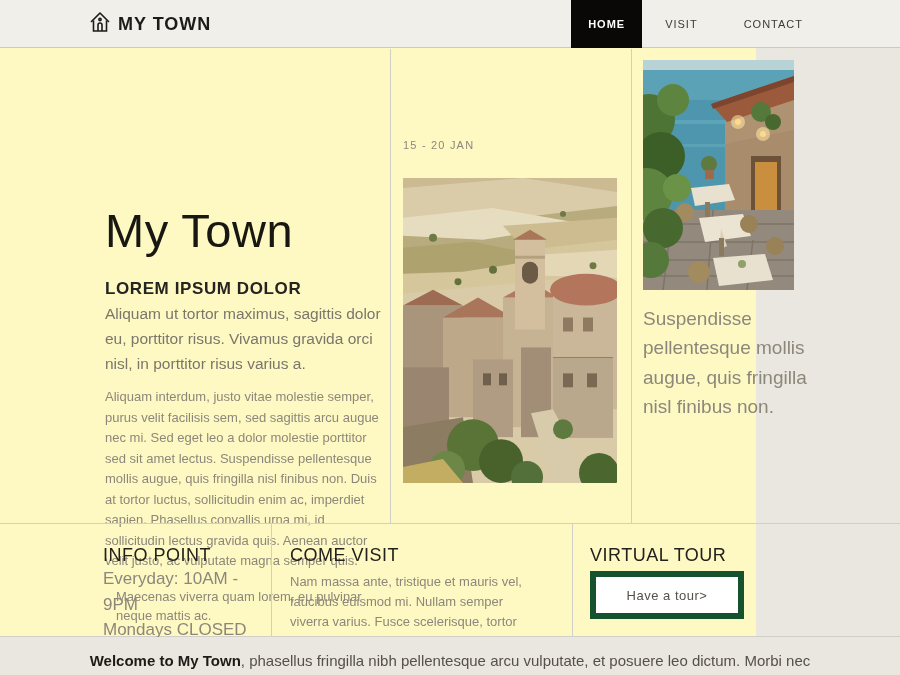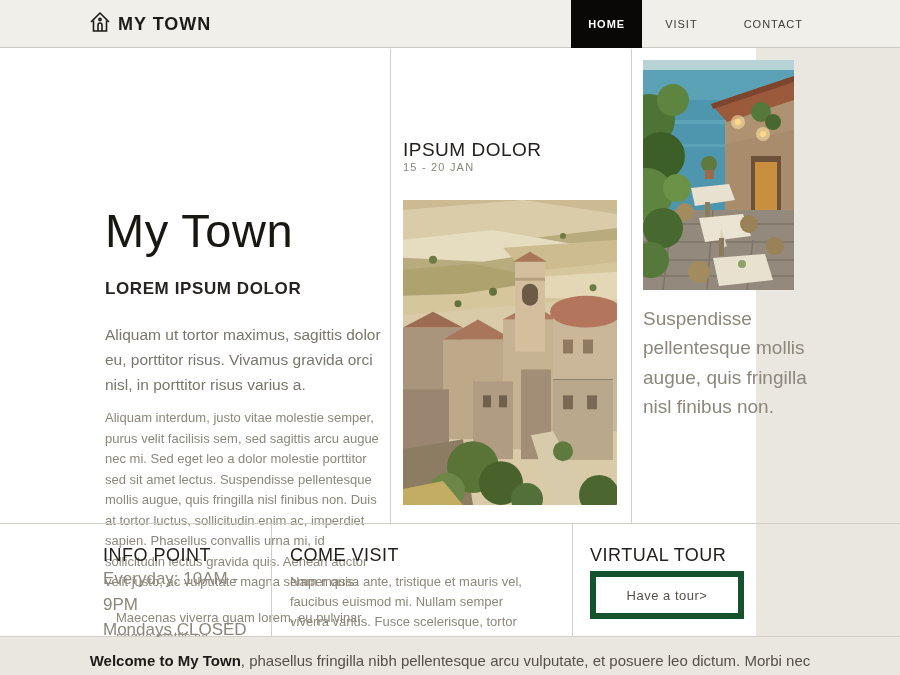--- a/index.html
+++ b/index.html
@@ -1,19 +1,19 @@
 <!DOCTYPE html>
 <html><head>
 <meta charset="utf-8">
 <style>
   * { margin: 0; padding: 0; box-sizing: border-box; }
   html, body { width: 900px; height: 675px; }
   body { font-family: "Liberation Sans", sans-serif; background: #eae7e0; overflow: hidden; }
 
-  .page { position: relative; width: 756px; height: 675px; background: #ffffff; }
+  .page { position: relative; width: 756px; height: 675px; background: #fef9c3; }
 
   
   .header {
     position: absolute; top: 0; left: 0; width: 900px; height: 48px;
     background: #f1efe9; border-bottom: 1px solid #ccc9c2;
   }
   .logo { position: absolute; left: 88px; top: 0; height: 48px; display: flex; align-items: center; gap: 6px; cursor: pointer; }
   .logo-text { font-size: 18px; font-weight: 700; letter-spacing: 1px; color: #1d1b18; }
   .nav { position: absolute; right: 0; top: 0; height: 48px; display: flex; align-items: stretch; }
   .nav-item {
@@ -26,21 +26,21 @@
 
   
   .main-row { position: absolute; top: 49px; left: 0; width: 900px; height: 474px; }
   .vdiv { position: absolute; top: 0; width: 1px; height: 474px; background: #d2cfc8; }
   .vdiv.v1 { left: 390px; }
   .vdiv.v2 { left: 631px; }
 
   .hero { position: absolute; left: 105px; top: 156px; width: 276px; }
   .hero-title { font-size: 47px; font-weight: 500; color: #181712; line-height: 1.1; letter-spacing: 0.5px; }
   .hero-subtitle { margin-top: 22px; font-size: 17px; font-weight: 600; letter-spacing: 0.6px; color: #262420; }
-  .hero-lead { margin-top: 23px; font-size: 15.5px; line-height: 1.62; color: #7b766c; }
+  .hero-lead { margin-top: 2px; font-size: 15.5px; line-height: 1.62; color: #7b766c; }
   .hero-body { margin-top: 11px; font-size: 13px; line-height: 1.58; color: #8d877b; }
   .hero-footnote { margin-top: 15px; font-size: 13px; line-height: 1.5; color: #8d877b; margin-left: 11px; }
 
   .event-col { position: absolute; left: 403px; top: 90px; width: 215px; }
   .event-title { font-size: 19px; font-weight: 500; letter-spacing: 0.5px; color: #23211c; }
   .event-dates { font-size: 11px; letter-spacing: 1.2px; color: #8d877b; }
   .event-photo { margin-top: 27px; width: 214px; height: 305px; display: block; }
 
   .aside-col { position: absolute; left: 643px; top: 11px; width: 175px; }
   .aside-photo { width: 151px; height: 230px; display: block; }
@@ -103,21 +103,20 @@
 
     <div class="hero">
       <div class="hero-title">My Town</div>
       <div class="hero-subtitle">LOREM IPSUM DOLOR</div>
       <div class="hero-lead">Aliquam ut tortor maximus, sagittis dolor eu, porttitor risus. Vivamus gravida orci nisl, in porttitor risus varius a.</div>
       <div class="hero-body">Aliquam interdum, justo vitae molestie semper, purus velit facilisis sem, sed sagittis arcu augue nec mi. Sed eget leo a dolor molestie porttitor sed sit amet lectus. Suspendisse pellentesque mollis augue, quis fringilla nisl finibus non. Duis at tortor luctus, sollicitudin enim ac, imperdiet sapien. Phasellus convallis urna mi, id sollicitudin lectus gravida quis. Aenean auctor velit justo, ac vulputate magna semper quis.</div>
       <div class="hero-footnote">Maecenas viverra quam lorem, eu pulvinar neque mattis ac.</div>
     </div>
 
     <div class="event-col">
-      <div class="event-title">IPSUM DOLOR</div>
       <div class="event-dates">15 - 20 JAN</div>
       <svg class="event-photo" viewBox="0 0 214 306" preserveAspectRatio="none">
         <rect width="214" height="306" fill="#d9cba8"></rect>
 
         <polygon points="0,0 214,0 214,28 0,54" fill="#cbba92"></polygon>
         <polygon points="0,10 120,0 214,14 214,40 0,48" fill="#e0d4b4" opacity="0.7"></polygon>
         <polygon points="0,54 214,28 214,62 0,86" fill="#b8ab7e"></polygon>
         <polygon points="0,40 90,30 180,46 80,62 0,58" fill="#e6dcc0"></polygon>
         <polygon points="100,48 214,40 214,72 120,70" fill="#cdbc8f"></polygon>
         <polygon points="0,86 214,62 214,96 0,116" fill="#d6c69c"></polygon>

